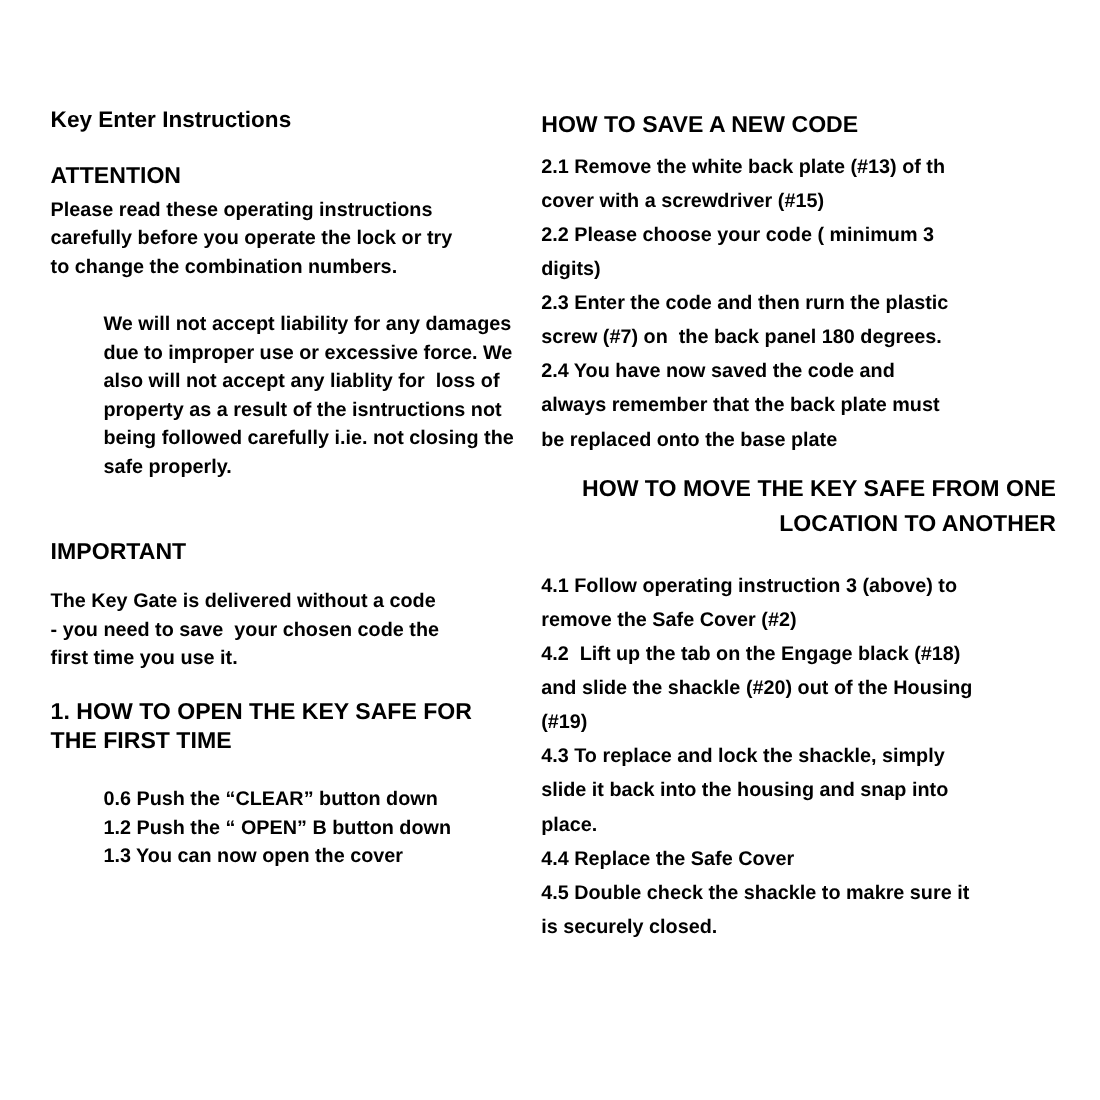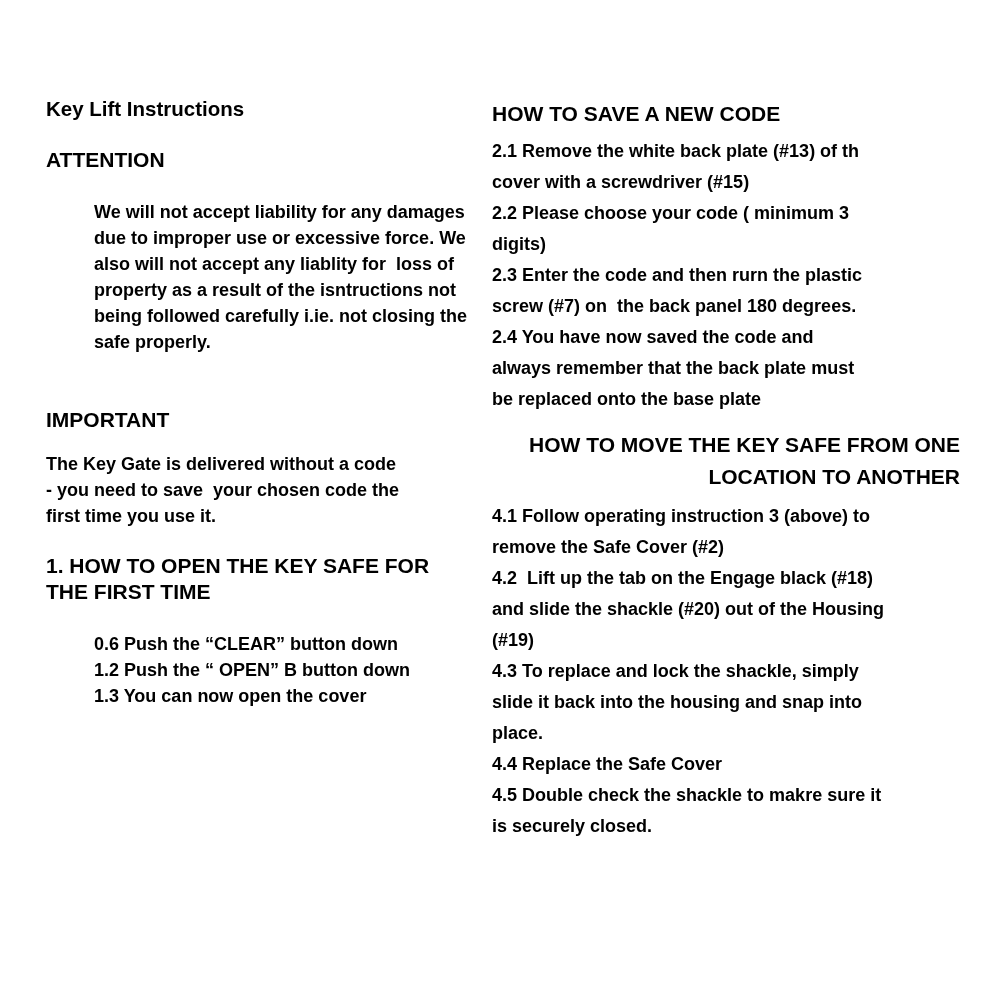--- a/index.html
+++ b/index.html
@@ -45,32 +45,35 @@
   .mt-para           { margin-top: 26px; margin-left: 48px; }
   .mt-important      { margin-top: 52px; }
   .mt-important-para { margin-top: 18px; }
   .mt-open           { margin-top: 24px; }
 
   
   .col-right .heading { line-height: 32px; }
   .col-right .body    { line-height: 31px; }
   .mt-steps           { margin-top: 6px; }
   .mt-move            { margin-top: 14px; text-align: right; }
-  .mt-move-steps      { margin-top: 8px; }
+  .mt-move-steps      { margin-top: 24px; }
 </style>
 </head>
 <body>
 
 <main>
 
   <section class="col col-left">
-    <h1 class="title">Key Lift Instructions</h1>
+    <h1 class="title">Key Enter Instructions</h1>
 
     <h2 class="heading mt-attention">ATTENTION</h2>
 
+    <p class="body">Please read these operating instructions
+carefully before you operate the lock or try
+to change the combination numbers.</p>
 
     <p class="body mt-para">We will not accept liability for any damages
 due to improper use or excessive force. We
 also will not accept any liablity for  loss of
 property as a result of the isntructions not
 being followed carefully i.ie. not closing the
 safe properly.</p>
 
     <h2 class="heading mt-important">IMPORTANT</h2>
 

